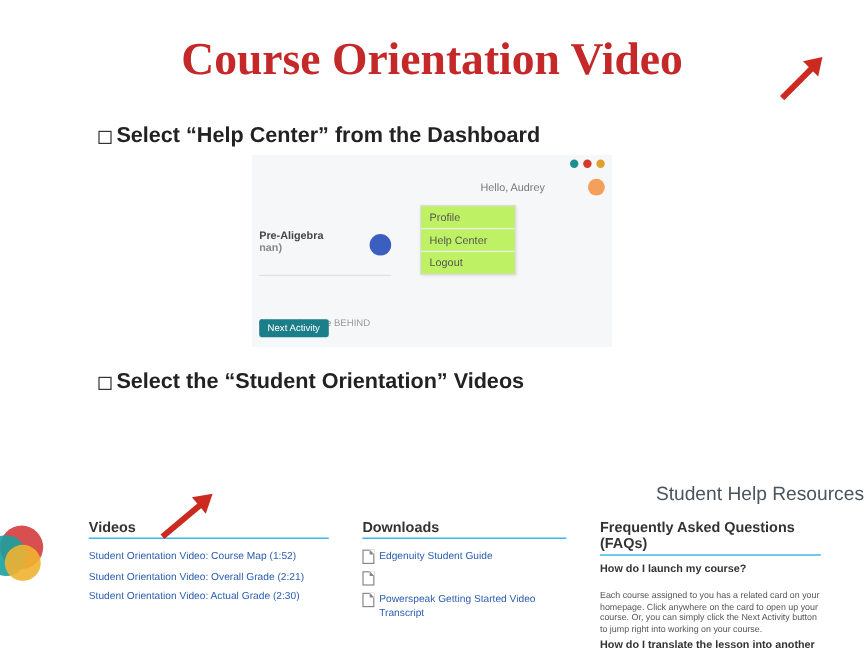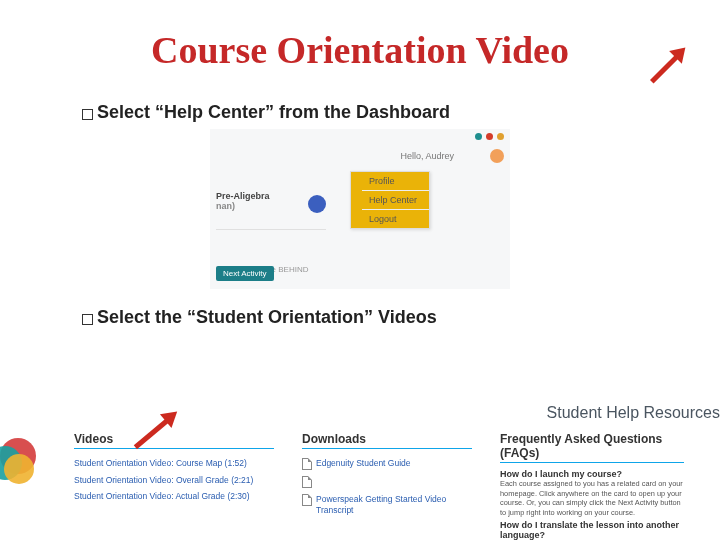--- a/index.html
+++ b/index.html
@@ -22,21 +22,21 @@
   .dot.yellow { background: #e0a030; }
   .shot1-greet { position: absolute; right: 56px; top: 22px; font-size: 9px; color: #777; }
   .shot1-avatar { position: absolute; right: 6px; top: 20px; width: 14px; height: 14px; border-radius: 50%; background: #f2a05a; }
   .shot1-course { position: absolute; left: 6px; top: 62px; width: 110px; }
   .shot1-course .ctitle { font-size: 9px; font-weight: bold; color: #444; }
   .shot1-course .csub { font-size: 9px; color: #888; font-weight: bold; }
   .shot1-course .cicon { width: 18px; height: 18px; border-radius: 50%; background: #3b5fbf; display: inline-block; margin-left: 28px; margin-top: -16px; float: right; }
   .shot1-sep { position: absolute; left: 6px; top: 100px; width: 110px; border-top: 1px solid #e0e0e0; }
   .shot1-behind { position: absolute; left: 6px; top: 108px; font-size: 8px; color: #999; margin-top: 28px; }
   .shot1-next { position: absolute; left: 6px; bottom: 8px; background: #1c7e88; color: #fff; font-size: 8px; padding: 3px 7px; border-radius: 2px; }
-  .shot1-menu { position: absolute; left: 140px; top: 42px; width: 80px; background: #eab308; border: 1px solid #ddd; box-shadow: 1px 1px 3px rgba(0,0,0,.12); padding-left: 11px; }
+  .shot1-menu { position: absolute; left: 140px; top: 42px; width: 80px; background: #bef264; border: 1px solid #ddd; box-shadow: 1px 1px 3px rgba(0,0,0,.12); }
   .shot1-menu div { padding: 4px 7px; font-size: 9px; color: #555; border-bottom: 1px solid #eee; }
   .shot1-menu div:last-child { border-bottom: none; }
   .arrow1 { position: absolute; left: 214px; top: 28px; transform: rotate(135deg); }
   .arrow-shape { position: relative; }
   .arrow-line { width: 40px; height: 5px; background: #cc2a1f; }
   .arrow-head { position: absolute; left: -8px; top: -6px; width: 0; height: 0; border-top: 9px solid transparent; border-bottom: 9px solid transparent; border-right: 14px solid #cc2a1f; }
 
   
   .shot2 { position: absolute; left: 0; right: 0; top: 370px; height: 170px; background: #fff; font-family: Arial, sans-serif; }
   .shot2-title { text-align: right; font-size: 16px; color: #4a5560; font-weight: 400; padding: 6px 0 10px; }
@@ -47,21 +47,21 @@
   .sw2 { width: 34px; height: 34px; background: #1aa0a0; top: 14px; left: 6px; opacity: .9; }
   .sw3 { width: 30px; height: 30px; background: #f0b330; top: 22px; left: 22px; opacity: .9; }
   .colh { font-size: 12px; font-weight: bold; color: #333; border-bottom: 1px solid #0ea5e9; padding-bottom: 2px; margin-bottom: 6px; }
   .col1 { flex: 0 0 200px; }
   .col2 { flex: 0 0 170px; }
   .col3 { flex: 1 1 auto; }
   .link { color: #2a5db0; font-size: 8.5px; padding: 3px 0; display: flex; align-items: flex-start; gap: 4px; line-height: 1.25; }
   .picon { width: 10px; height: 12px; background: #fff; border: 1px solid #888; position: relative; flex: 0 0 auto; }
   .picon::after { content: ""; position: absolute; right: -1px; top: -1px; width: 0; height: 0; border-top: 4px solid #fff; border-left: 4px solid #888; }
   .faqq { font-size: 9px; font-weight: bold; color: #333; margin-top: 2px; }
-  .faqa { font-size: 7.4px; color: #555; line-height: 1.3; margin-top: 0; }
+  .faqa { font-size: 7.4px; color: #555; line-height: 1.3; margin-top: 12px; }
   .arrow2 { position: absolute; left: 130px; top: 32px; transform: rotate(140deg); }
   .arrow2 .arrow-line { width: 46px; height: 5px; }
   .arrow2 .arrow-head { left: -9px; top: -6px; border-right: 15px solid #cc2a1f; }
 </style>
 </head>
 <body>
 
 <div class="slide">
 
   <h1 class="title">Course Orientation Video</h1>

